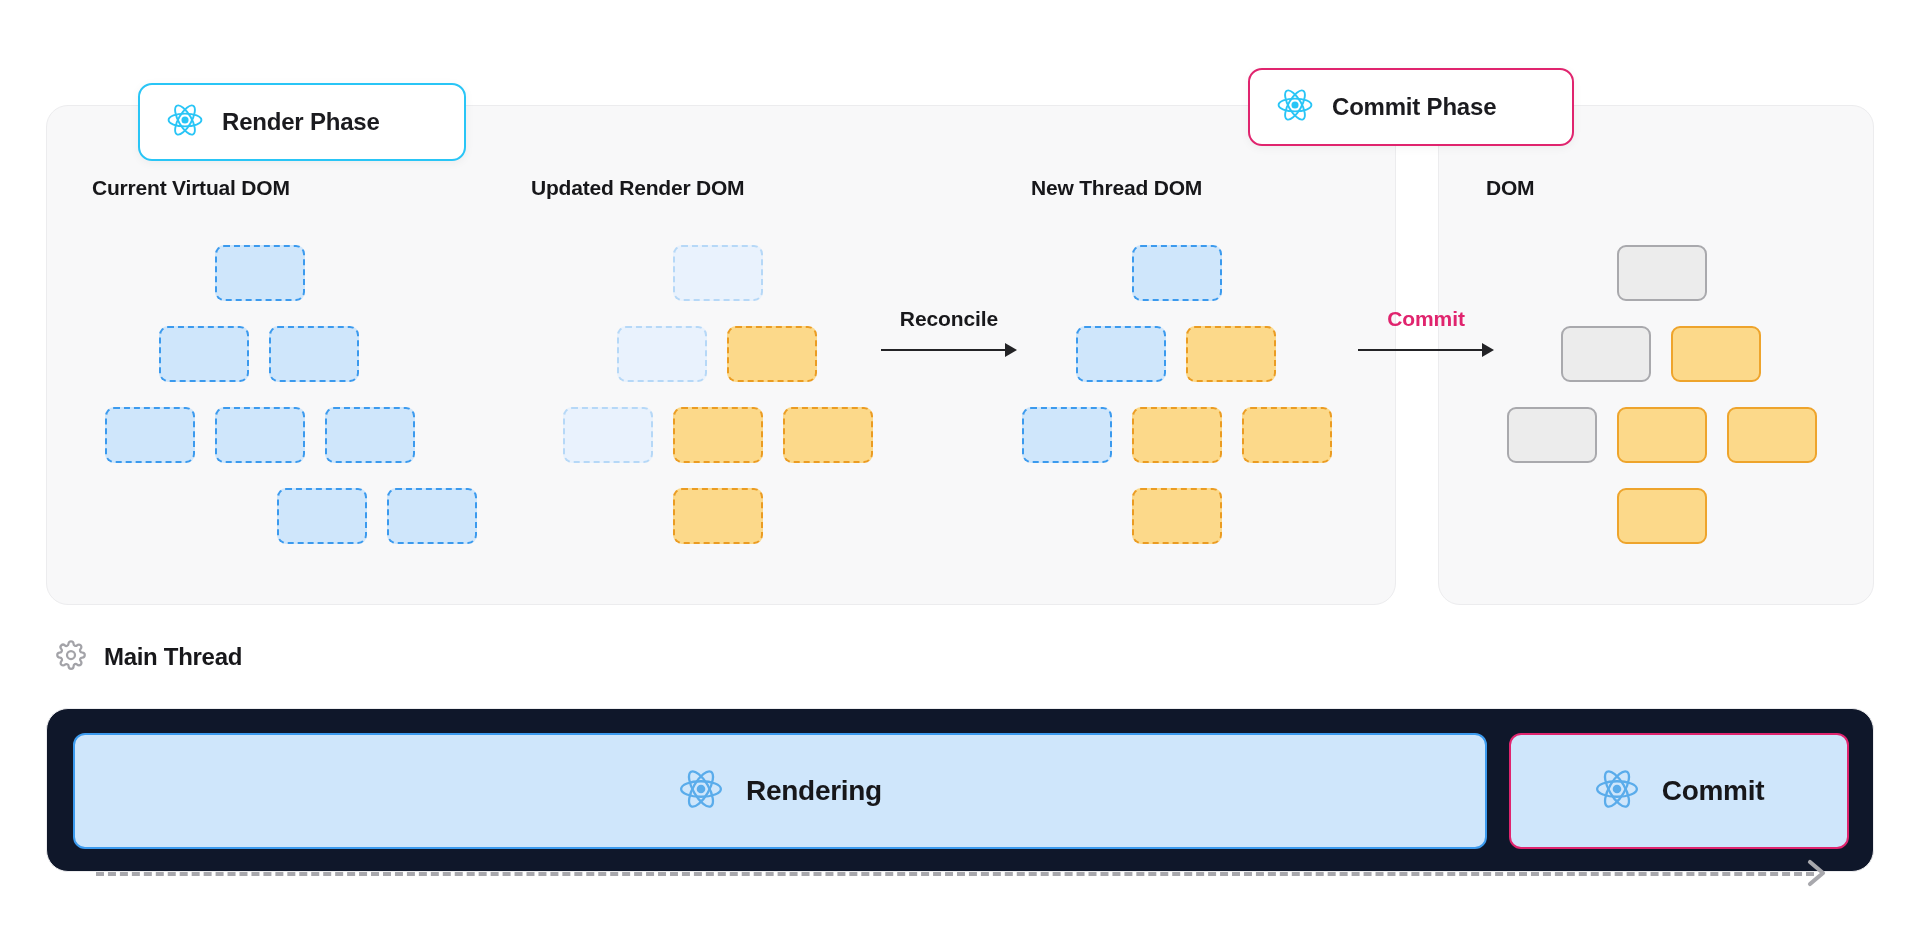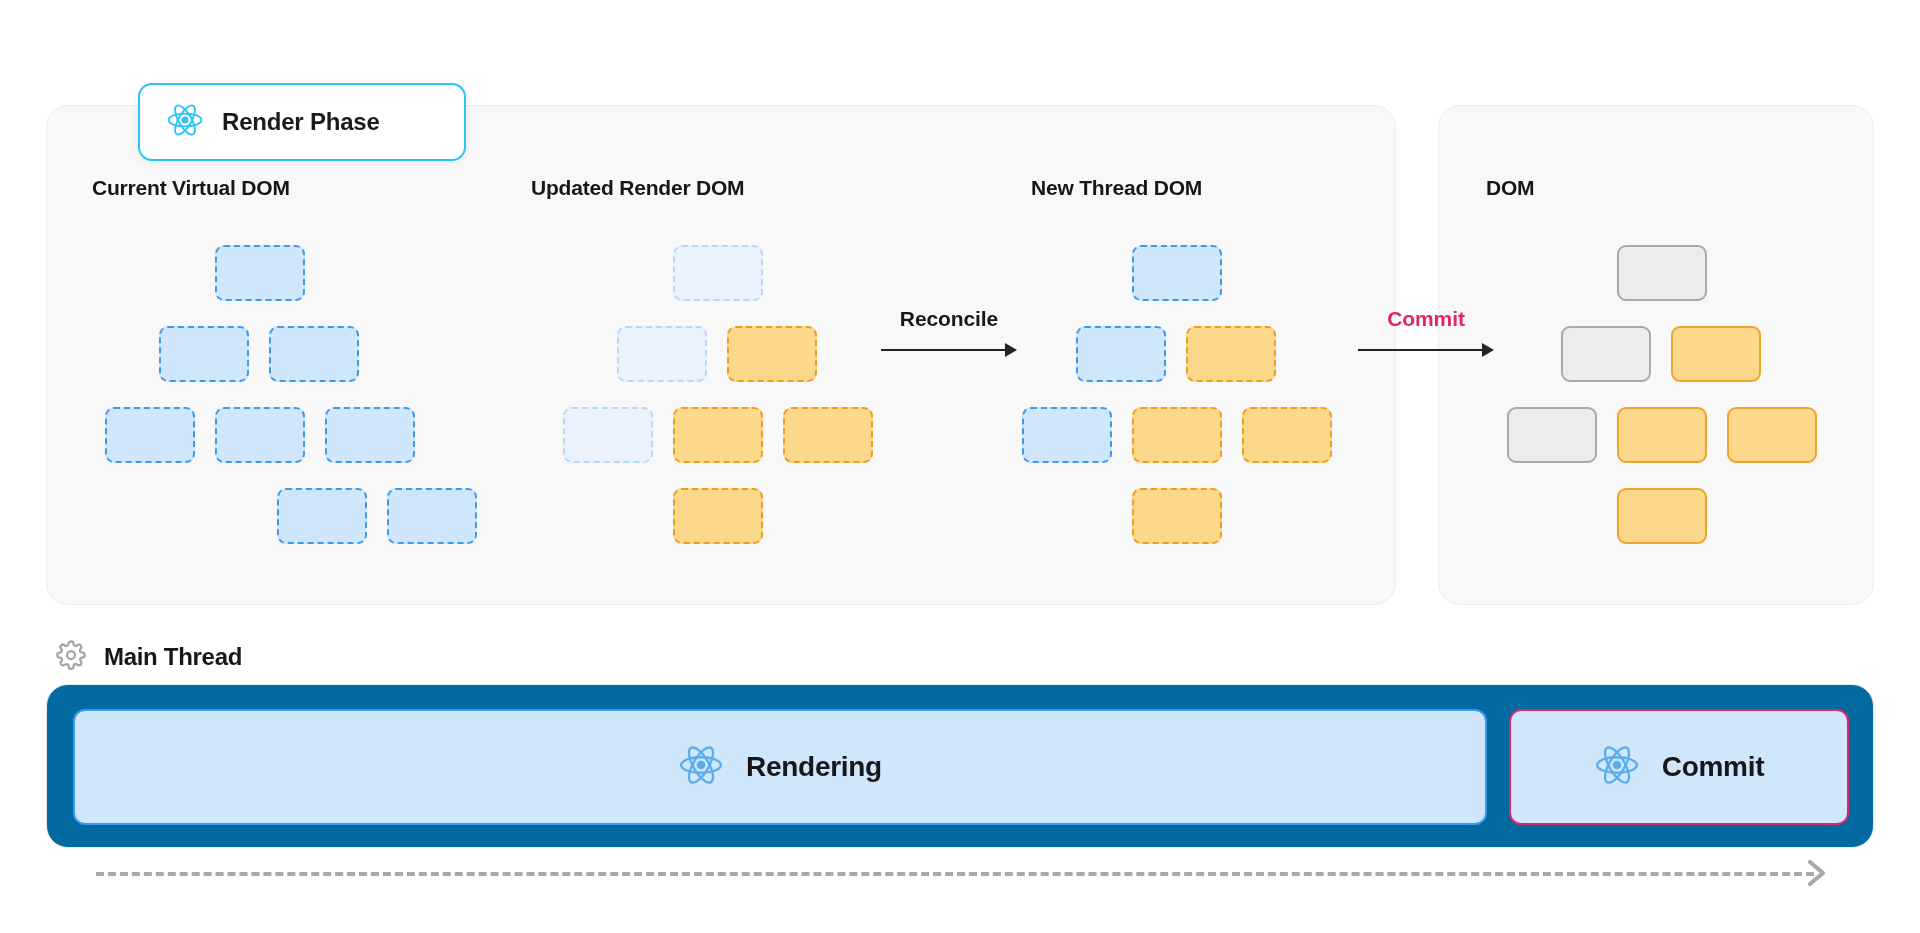--- a/index.html
+++ b/index.html
@@ -111,22 +111,22 @@
     position: absolute;
     left: 56px; top: 640px;
     display: flex; align-items: center; gap: 18px;
   }
   #main-thread-head .mt-label {
     font-size: 24px; font-weight: 700; color: #17171a; letter-spacing: -0.3px;
   }
 
   #panel-timeline {
     position: absolute;
-    left: 46px; top: 684px; width: 1828px; height: 164px;
-    background: #0369a1;
+    left: 46px; top: 708px; width: 1828px; height: 164px;
+    background: #0f172a;
     border: 1px solid #ececee;
     border-radius: 22px;
   }
 
   .tl-bar {
     position: absolute;
     top: 24px; height: 116px;
     border-radius: 12px;
     background: #cfe6fb;
     display: flex; align-items: center; justify-content: center; gap: 22px;
@@ -161,20 +161,31 @@
       <svg width="38" height="38" viewBox="0 0 44 44" fill="none">
         <ellipse cx="22" cy="22" rx="19" ry="7.4" stroke="#29c5f6" stroke-width="2.2"></ellipse>
         <ellipse cx="22" cy="22" rx="19" ry="7.4" stroke="#29c5f6" stroke-width="2.2" transform="rotate(60 22 22)"></ellipse>
         <ellipse cx="22" cy="22" rx="19" ry="7.4" stroke="#29c5f6" stroke-width="2.2" transform="rotate(120 22 22)"></ellipse>
         <circle cx="22" cy="22" r="4.1" fill="#29c5f6"></circle>
       </svg>
     </span>
     <span class="badge-label">Render Phase</span>
   </div>
 
+  <div class="phase-badge" id="badge-commit">
+    <span>
+      <svg width="38" height="38" viewBox="0 0 44 44" fill="none">
+        <ellipse cx="22" cy="22" rx="19" ry="7.4" stroke="#29c5f6" stroke-width="2.2"></ellipse>
+        <ellipse cx="22" cy="22" rx="19" ry="7.4" stroke="#29c5f6" stroke-width="2.2" transform="rotate(60 22 22)"></ellipse>
+        <ellipse cx="22" cy="22" rx="19" ry="7.4" stroke="#29c5f6" stroke-width="2.2" transform="rotate(120 22 22)"></ellipse>
+        <circle cx="22" cy="22" r="4.1" fill="#29c5f6"></circle>
+      </svg>
+    </span>
+    <span class="badge-label">Commit Phase</span>
+  </div>
 
   <div class="col-title" style="left:92px;  top:176px;">Current Virtual DOM</div>
   <div class="col-title" style="left:531px; top:176px;">Updated Render DOM</div>
   <div class="col-title" style="left:1031px;top:176px;">New Thread DOM</div>
   <div class="col-title" style="left:1486px;top:176px;">DOM</div>
 
   <div>
     <div class="node blue" style="left:215px; top:245px; width:90px; height:56px;"></div>
     <div class="node blue" style="left:159px; top:326px; width:90px; height:56px;"></div>
     <div class="node blue" style="left:269px; top:326px; width:90px; height:56px;"></div>

